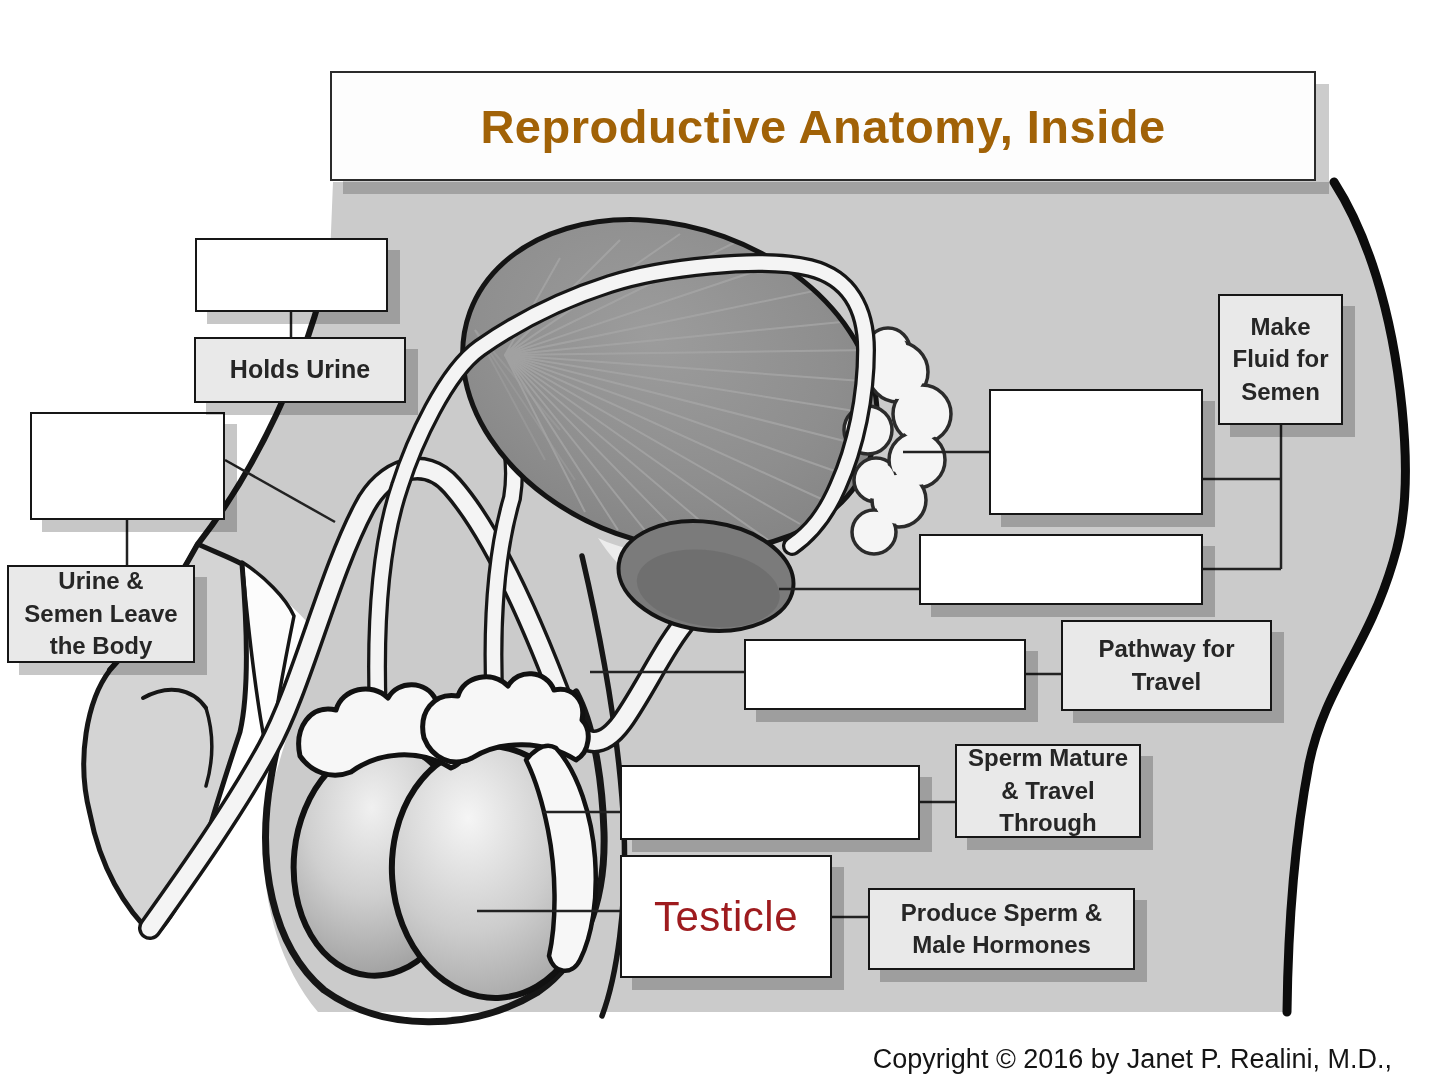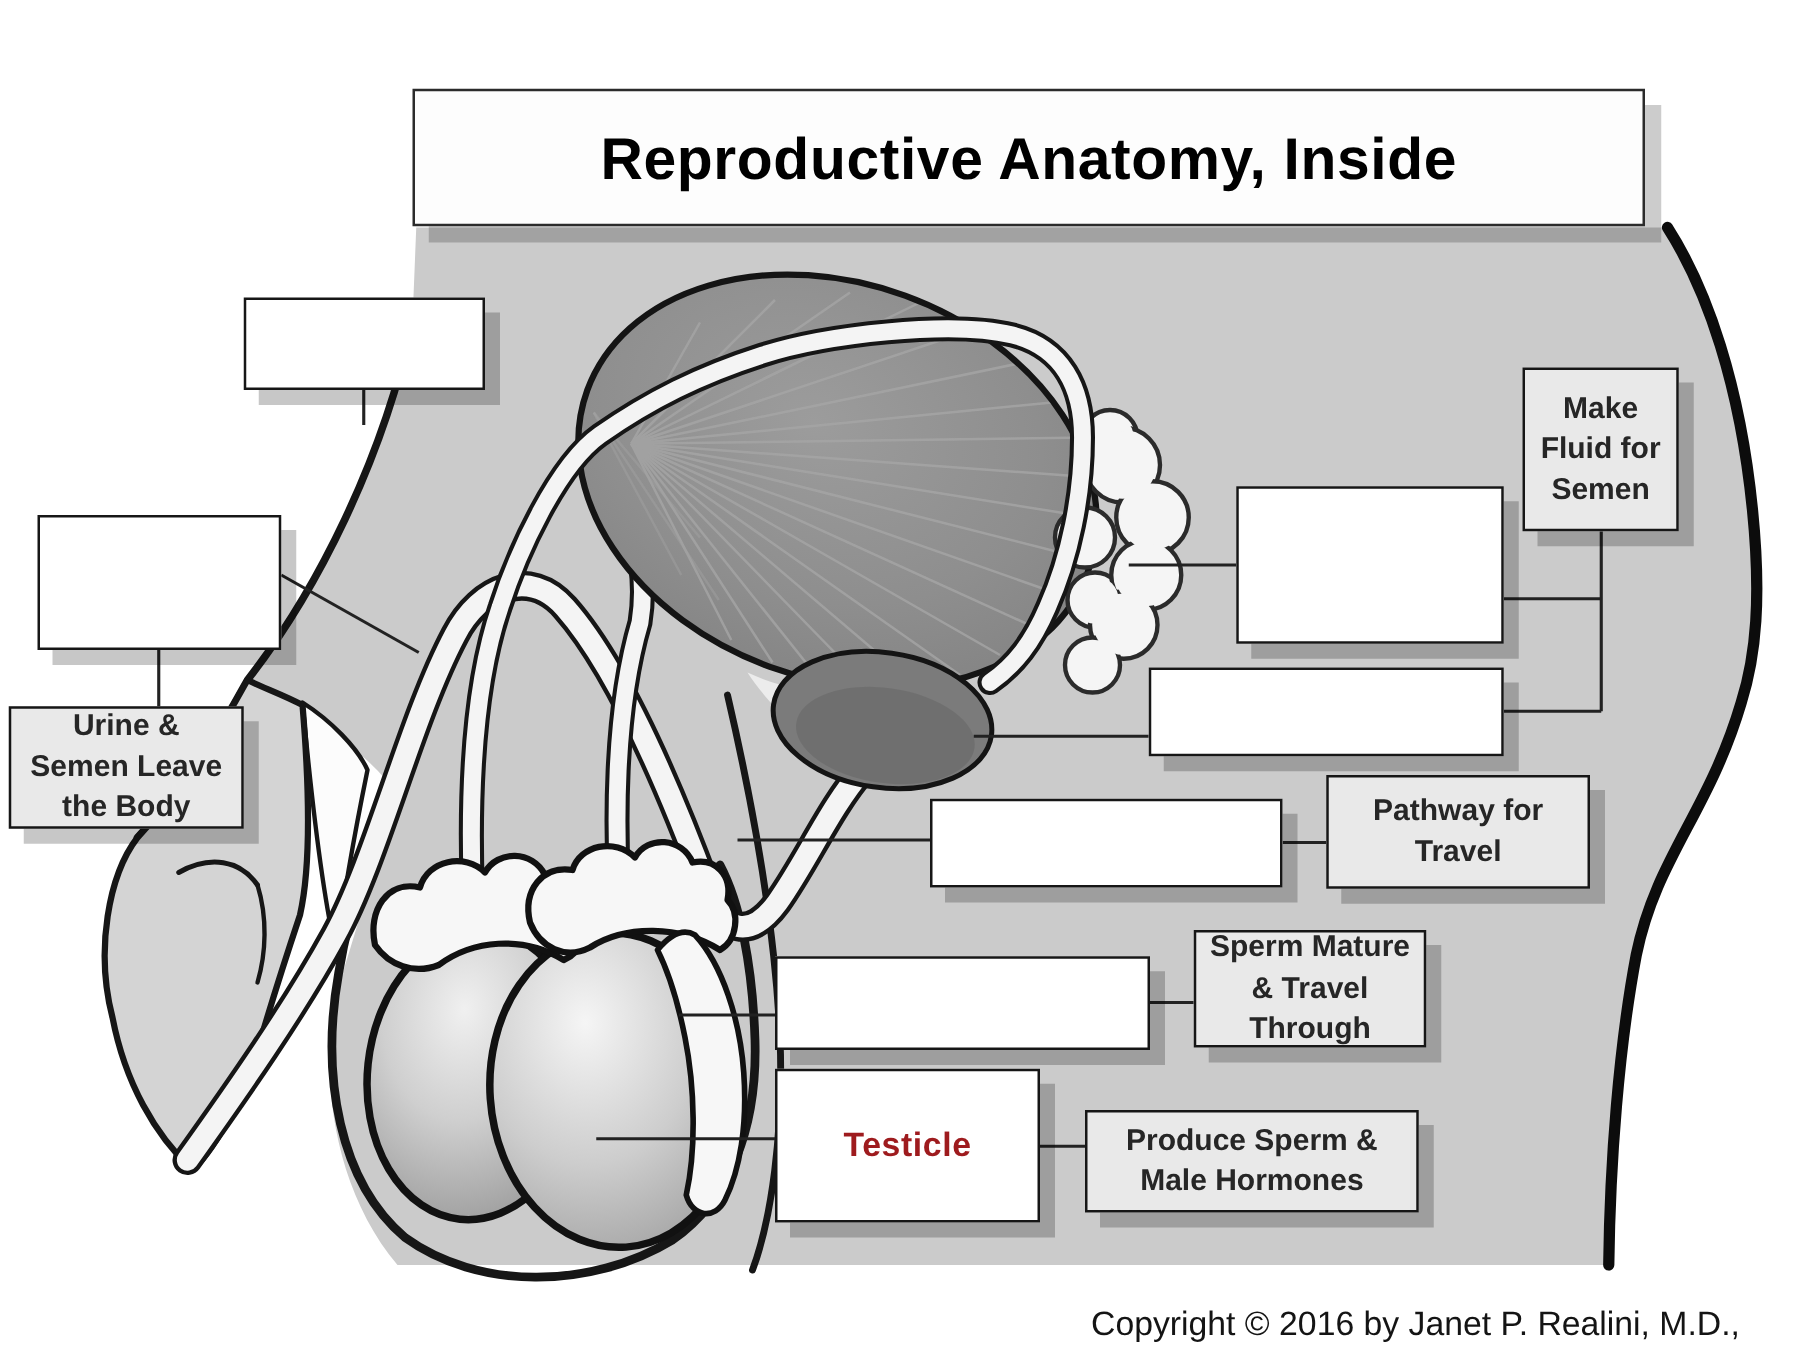--- a/index.html
+++ b/index.html
@@ -19,38 +19,38 @@
     color:#111;font-size:30px;font-weight:bold;margin:0 1px;transform:translateY(2px);
     background:#fff;
   }
 
   
   .title-box{
     position:absolute;left:330px;top:71px;width:986px;height:110px;
     background:#fdfdfd;border:2px solid #2b2b2b;
     box-shadow:13px 13px 0 rgba(0,0,0,0.20);
     display:flex;align-items:center;justify-content:center;
-    font-size:47px;font-weight:bold;color:#000000;letter-spacing:0.5px;
+    font-size:47px;font-weight:bold;color:#a16207;letter-spacing:0.5px;
     box-sizing:border-box;
   }
 
   
   .abox{ 
     position:absolute;background:#ffffff;border:2.5px solid #161616;
     box-shadow:12px 12px 0 rgba(0,0,0,0.22);box-sizing:border-box;
     display:flex;align-items:center;justify-content:center;cursor:pointer;
   }
   .lbox{ 
     position:absolute;background:#e9e9e9;border:2.5px solid #161616;
     box-shadow:12px 12px 0 rgba(0,0,0,0.22);box-sizing:border-box;
     display:flex;align-items:center;justify-content:center;text-align:center;
     font-weight:bold;color:#262626;font-size:24px;line-height:1.35;
     padding:22px 10px;
   }
-  .testicle-text{font-size:27px;font-weight:bold;color:#9e1b1e;letter-spacing:0.5px;}
+  .testicle-text{font-size:42px;font-weight:normal;color:#9e1b1e;letter-spacing:0.5px;}
 
   
   .copyright{
     position:absolute;left:830px;top:1016px;width:562px;text-align:right;
     font-size:27px;color:#141414;margin-top:28px;
   }
 </style>
 </head>
 <body>
 
@@ -248,20 +248,21 @@
   <div class="abox" style="left:195px;top:238px;width:193px;height:74px;"></div>
   <div class="abox" style="left:30px;top:412px;width:195px;height:108px;"></div>
   <div class="abox" style="left:989px;top:389px;width:214px;height:126px;"></div>
   <div class="abox" style="left:919px;top:534px;width:284px;height:71px;"></div>
   <div class="abox" style="left:744px;top:639px;width:282px;height:71px;"></div>
   <div class="abox" style="left:620px;top:765px;width:300px;height:75px;"></div>
   <div class="abox" style="left:620px;top:855px;width:212px;height:123px;">
     <span class="testicle-text">Testicle</span>
   </div>
 
+  <div class="lbox" style="left:194px;top:337px;width:212px;height:66px;font-size:25px;">Holds Urine</div>
   <div class="lbox" style="left:7px;top:565px;width:188px;height:98px;">Urine &amp; Semen Leave the Body</div>
   <div class="lbox" style="left:1218px;top:294px;width:125px;height:131px;">Make Fluid for Semen</div>
   <div class="lbox" style="left:1061px;top:620px;width:211px;height:91px;">Pathway for Travel</div>
   <div class="lbox" style="left:955px;top:744px;width:186px;height:94px;">Sperm Mature &amp; Travel Through</div>
   <div class="lbox" style="left:868px;top:888px;width:267px;height:82px;">Produce Sperm &amp; Male Hormones</div>
 
   <div class="copyright">Copyright © 2016 by Janet P. Realini, M.D., M.P.H.</div>
 
 </div>
 

